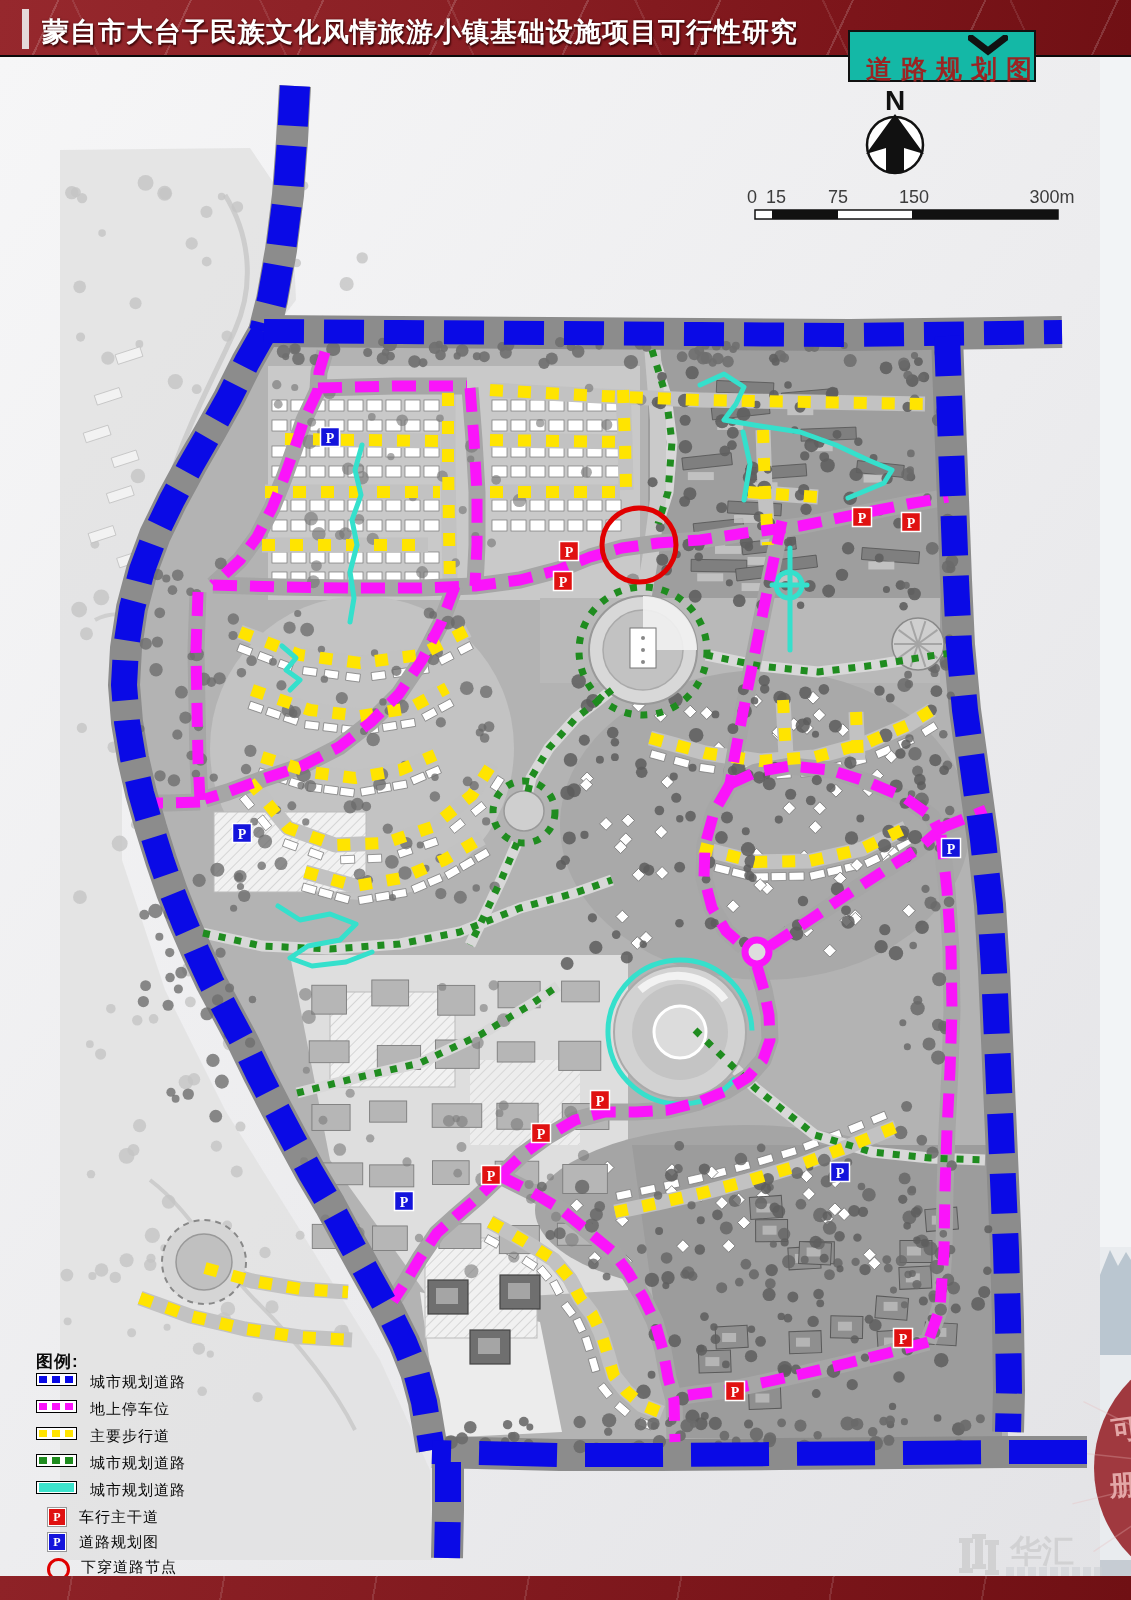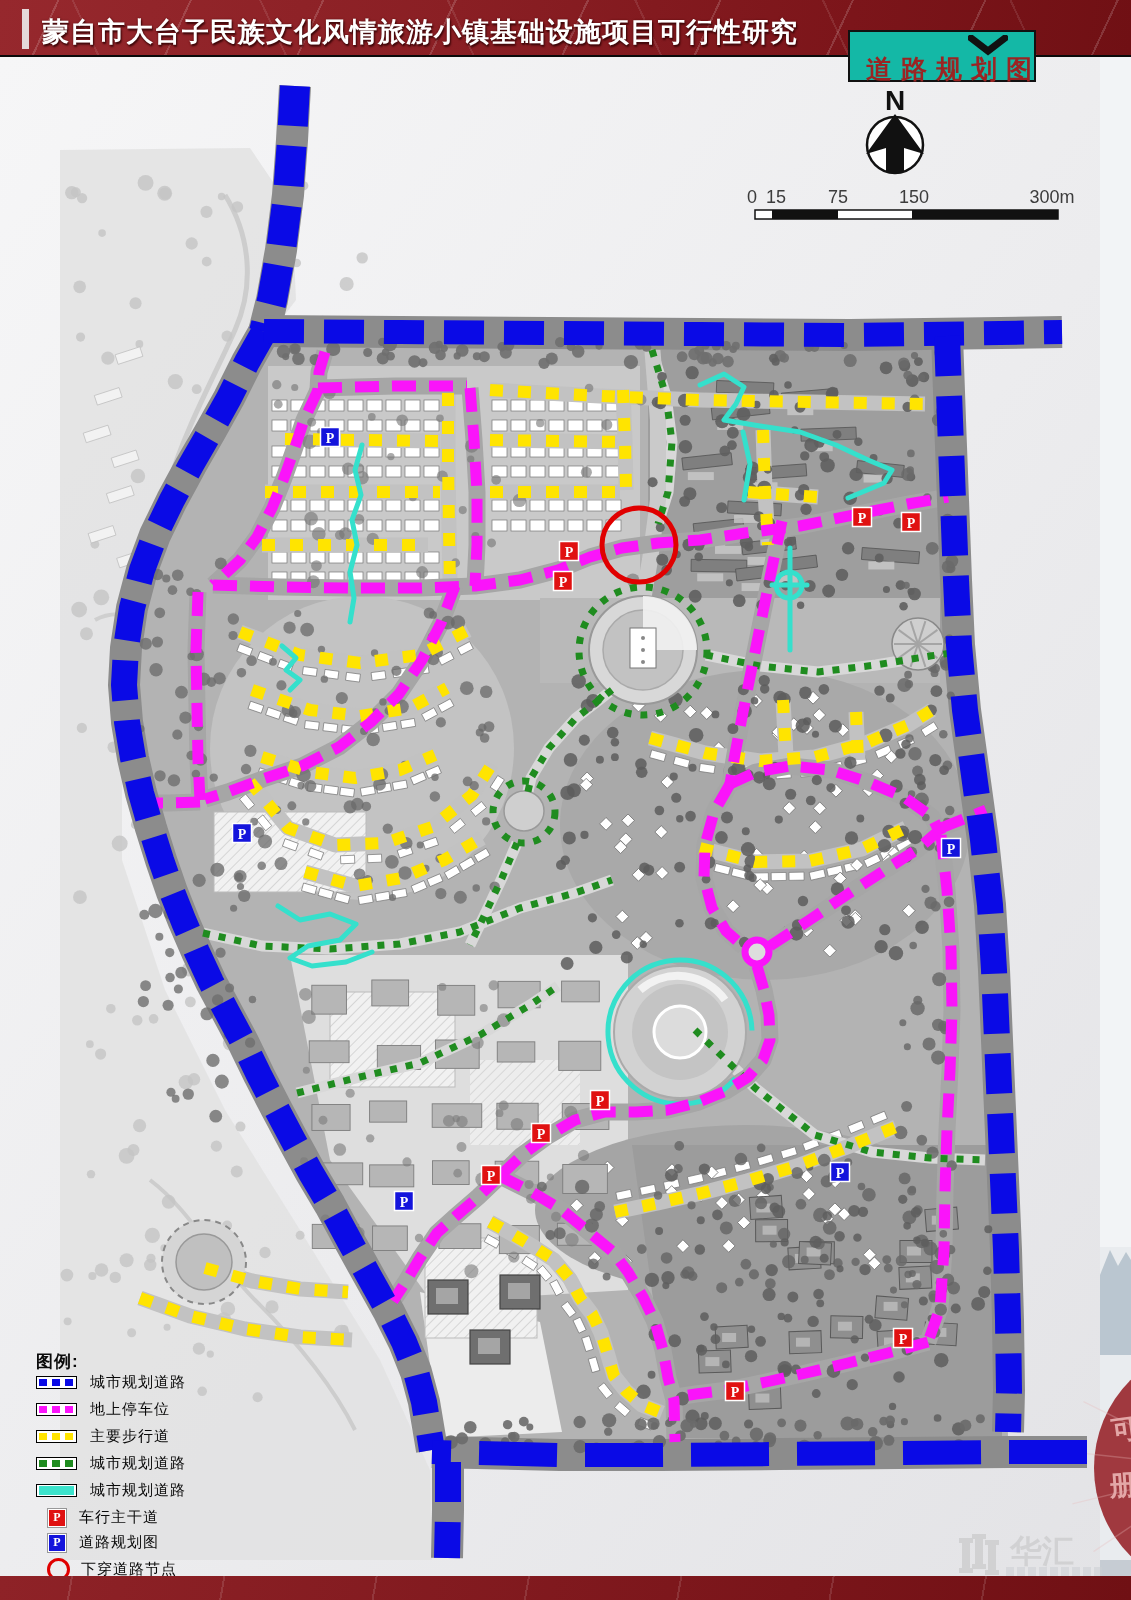--- a/index.html
+++ b/index.html
@@ -20,21 +20,21 @@
     text-shadow:1px 2px 2px #3a0608;}
   
   .maplabel{position:absolute;left:848px;top:30px;width:188px;height:52px;background:#14b8a6;
     border:2px solid #111;box-sizing:border-box;z-index:40;}
   .maplabel .txt{position:absolute;left:16px;top:20px;font-family:"Liberation Serif",serif;
     font-size:26px;font-weight:bold;color:#9B2423;letter-spacing:9px;white-space:nowrap;}
   .maplabel svg{position:absolute;right:26px;top:3px;}
   
   .legend{position:absolute;left:36px;top:1350px;z-index:25;}
   .legend .ltitle{font-size:17px;font-weight:bold;color:#0a0a0a;letter-spacing:1px;}
-  .lrow{display:flex;align-items:center;margin-bottom:8px;}
+  .lrow{display:flex;margin-bottom:8px;}
   .lrow.big{margin-bottom:6px;margin-top:4px;}
   .swatch{width:41px;height:13px;border:1.5px solid #000;background:#fff;box-sizing:border-box;
     display:flex;align-items:center;justify-content:center;flex:0 0 auto;}
   .swatch .dashline{width:35px;height:7px;}
   .swatch .solidline{width:35px;height:9px;}
   .picon{width:16px;height:16px;margin:0 13px 0 12px;color:#fff;font-family:"Liberation Serif",serif;
     font-weight:bold;font-size:12px;display:flex;align-items:center;justify-content:center;
     border:1px solid #fff;box-shadow:0 0 0 1px rgba(0,0,0,.35);flex:0 0 auto;}
   .circicon{width:17px;height:17px;border:3px solid #E00000;border-radius:50%;margin:0 11px 0 11px;flex:0 0 auto;}
   .llabel{font-size:15px;color:#0a0a0a;margin-left:13px;letter-spacing:1px;}

